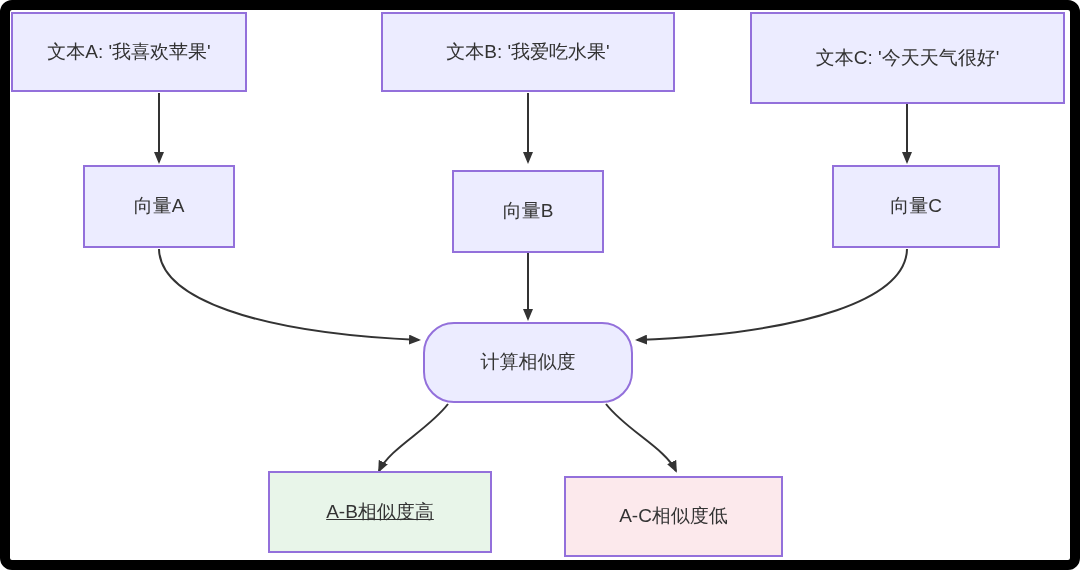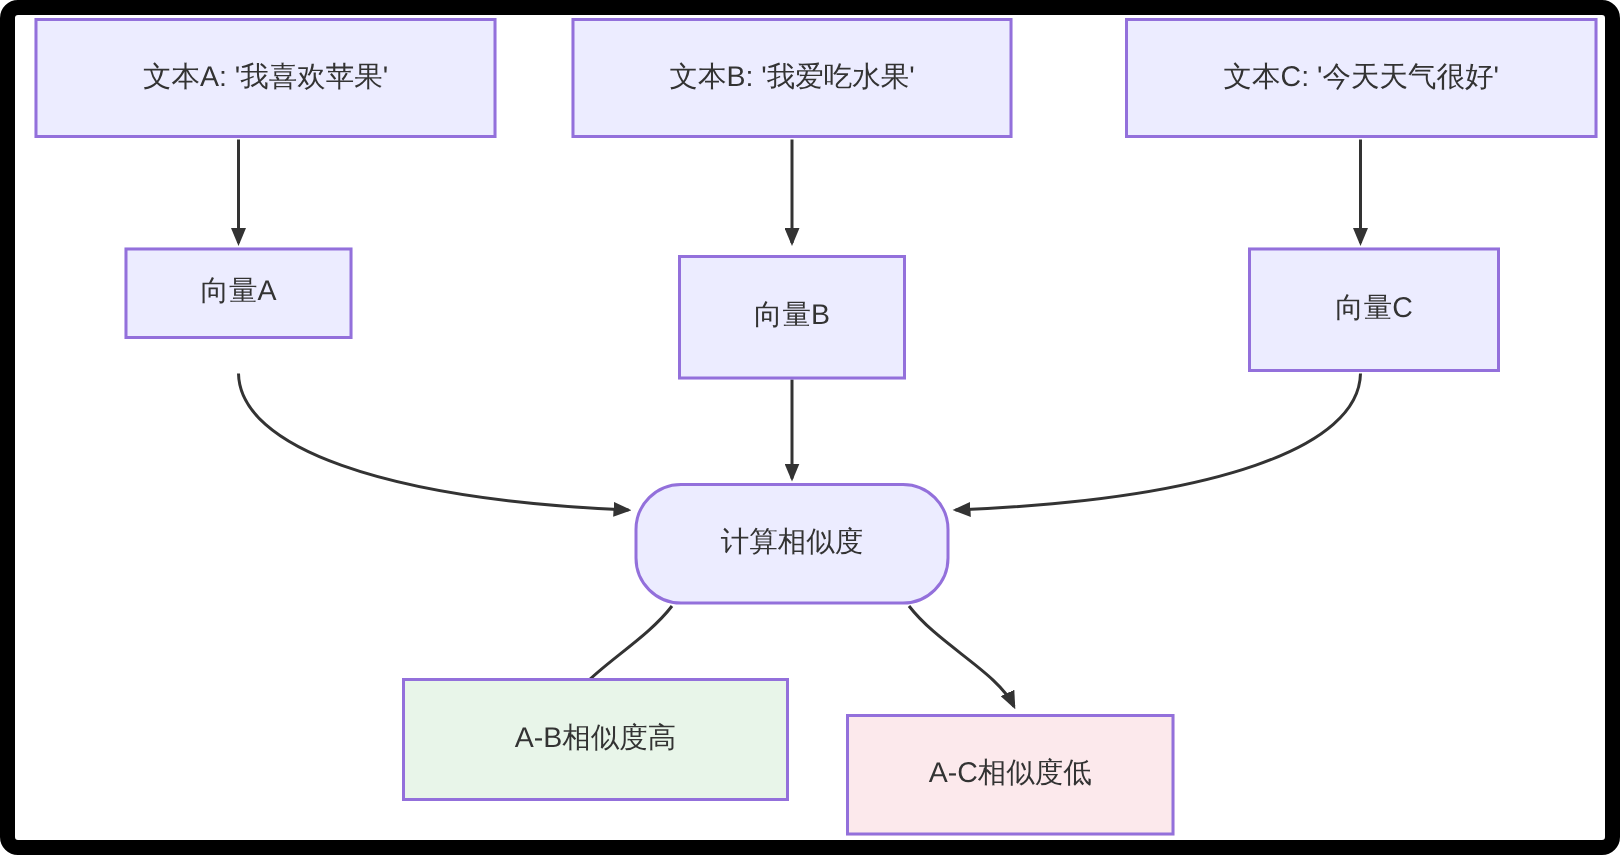--- a/index.html
+++ b/index.html
@@ -46,28 +46,28 @@
     font-size: 19px;
     line-height: 1.2;
     text-align: center;
     z-index: 2;
     white-space: nowrap;
   }
   .node.result-high { background: var(--result-high-fill, #e8f5e9); }
   .node.result-low  { background: var(--result-low-fill, #fce9ec); }
 
   
-  #node-text-a   { left: 11px;  top: 12px;  width: 308px; height: 80px; margin-left: 12px; }
+  #node-text-a   { left: 11px;  top: 12px;  width: 236px; height: 80px; }
   #node-text-b   { left: 381px; top: 12px;  width: 294px; height: 80px; justify-content: center; }
-  #node-text-c   { left: 750px; top: 12px;  width: 315px; height: 80px; }
-  #node-vector-a { left: 83px;  top: 165px; width: 152px; height: 61px; }
+  #node-text-c   { left: 750px; top: 12px;  width: 315px; height: 92px; }
+  #node-vector-a { left: 83px;  top: 165px; width: 152px; height: 83px; }
   #node-vector-b { left: 452px; top: 170px; width: 152px; height: 83px; }
   #node-vector-c { left: 832px; top: 165px; width: 168px; height: 83px; }
   #node-compute  { left: 423px; top: 322px; width: 210px; height: 81px; border-radius: 31px; }
-  #node-result-ab{ left: 268px; top: 452px; width: 258px; height: 82px; }
+  #node-result-ab{ left: 268px; top: 471px; width: 224px; height: 82px; text-decoration: underline; }
   #node-result-ac{ left: 564px; top: 476px; width: 219px; height: 81px; }
 </style>
 </head>
 <body>
 
 <div class="canvas">
 
   <svg class="edges" width="1080" height="570" viewBox="0 0 1080 570" xmlns="http://www.w3.org/2000/svg">
     <defs>
       <marker id="arrowhead" viewBox="0 0 12 10" markerWidth="12" markerHeight="10" refX="10" refY="5" orient="auto" markerUnits="userSpaceOnUse">

